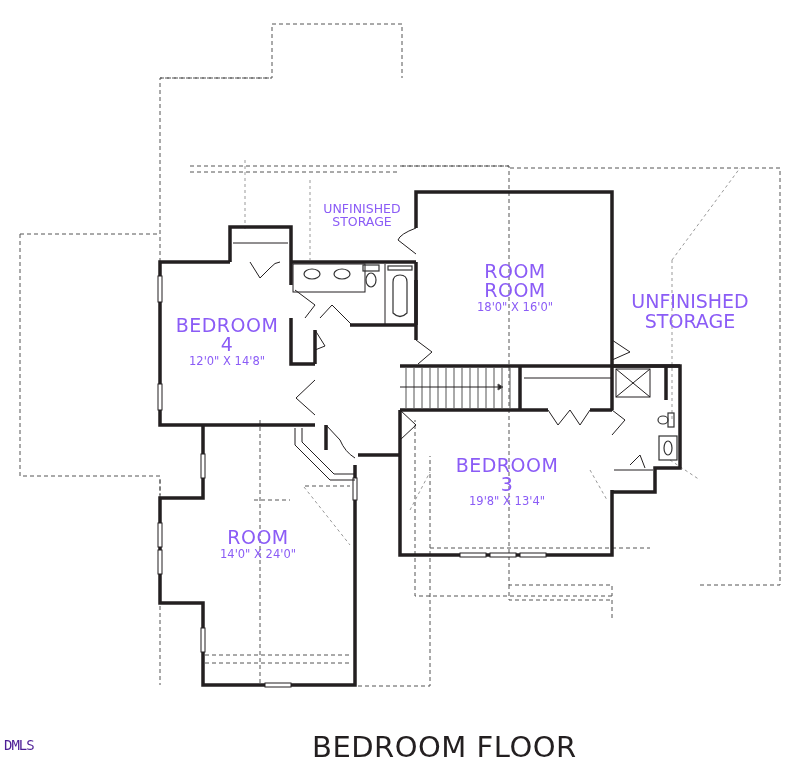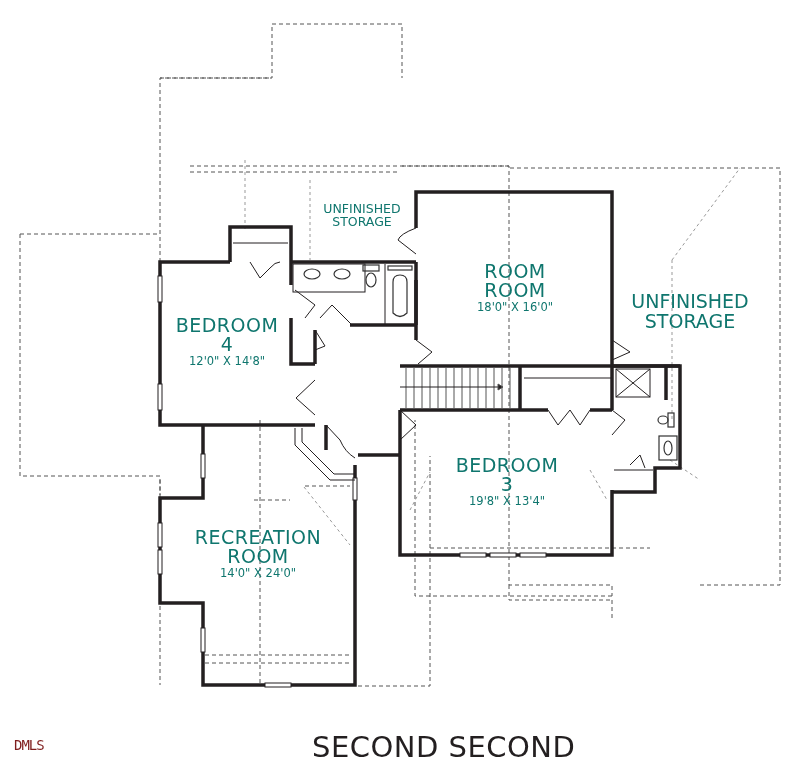--- a/index.html
+++ b/index.html
@@ -1,24 +1,24 @@
 <!DOCTYPE html>
 <html><head>
 <meta charset="utf-8">
 <style>
   html, body { margin: 0; padding: 0; background: #ffffff; }
   body { width: 800px; height: 779px; position: relative; overflow: hidden; font-family: "DejaVu Sans", sans-serif; color: #231f20; }
   #plan { position: absolute; left: 0; top: 0; width: 800px; height: 779px; }
-  .lbl { position: absolute; text-align: center; color: #0f766e; line-height: 1; white-space: nowrap; }
+  .lbl { position: absolute; text-align: center; color: #8b5cf6; line-height: 1; white-space: nowrap; }
   .room-name { font-size: 19px; letter-spacing: 0.5px; }
   .room-dim { font-size: 11.5px; margin-top: 2px; }
   .storage { font-size: 12.5px; line-height: 1.05; }
   .storage-lg { font-size: 19px; line-height: 1.05; }
   .floor-title { position: absolute; left: 312px; top: 730px; font-size: 29px; letter-spacing: 0.5px; color: #231f20; }
-  .watermark { position: absolute; left: 14px; top: 737px; font-size: 14px; color: #7f1d1d; font-family: "DejaVu Sans Mono", monospace; letter-spacing: -1px; }
+  .watermark { position: absolute; left: 4px; top: 737px; font-size: 14px; color: #4c1d95; font-family: "DejaVu Sans Mono", monospace; letter-spacing: -1px; }
 </style>
 </head>
 <body>
 
 <svg id="plan" viewBox="0 0 800 779" xmlns="http://www.w3.org/2000/svg">
 
   <g fill="none" stroke="#555" stroke-width="1" stroke-dasharray="4,3">
     <polyline points="160,395 160,78 272,78 272,24 402,24 402,78"></polyline>
     <polyline points="160,78 272,78"></polyline>
     <polyline points="190,166 512,166"></polyline>
@@ -170,29 +170,28 @@
   <div class="room-dim">12'0" X 14'8"</div>
 </div>
 
 <div class="lbl" style="left:442px; top:456px; width:130px;">
   <div class="room-name">BEDROOM</div>
   <div class="room-name">3</div>
   <div class="room-dim">19'8" X 13'4"</div>
 </div>
 
 <div class="lbl" style="left:178px; top:528px; width:160px;">
-  <div class="room-name">RECREATION</div>
   <div class="room-name">ROOM</div>
   <div class="room-dim">14'0" X 24'0"</div>
 </div>
 
 <div class="lbl storage" style="left:310px; top:202px; width:104px;">
   <div>UNFINISHED</div>
   <div>STORAGE</div>
 </div>
 
 <div class="lbl storage-lg" style="left:615px; top:292px; width:150px;">
   <div>UNFINISHED</div>
   <div>STORAGE</div>
 </div>
 
 <div class="watermark">DMLS</div>
-<div class="floor-title">SECOND SECOND</div>
+<div class="floor-title">BEDROOM FLOOR</div>
 
 </body></html>

